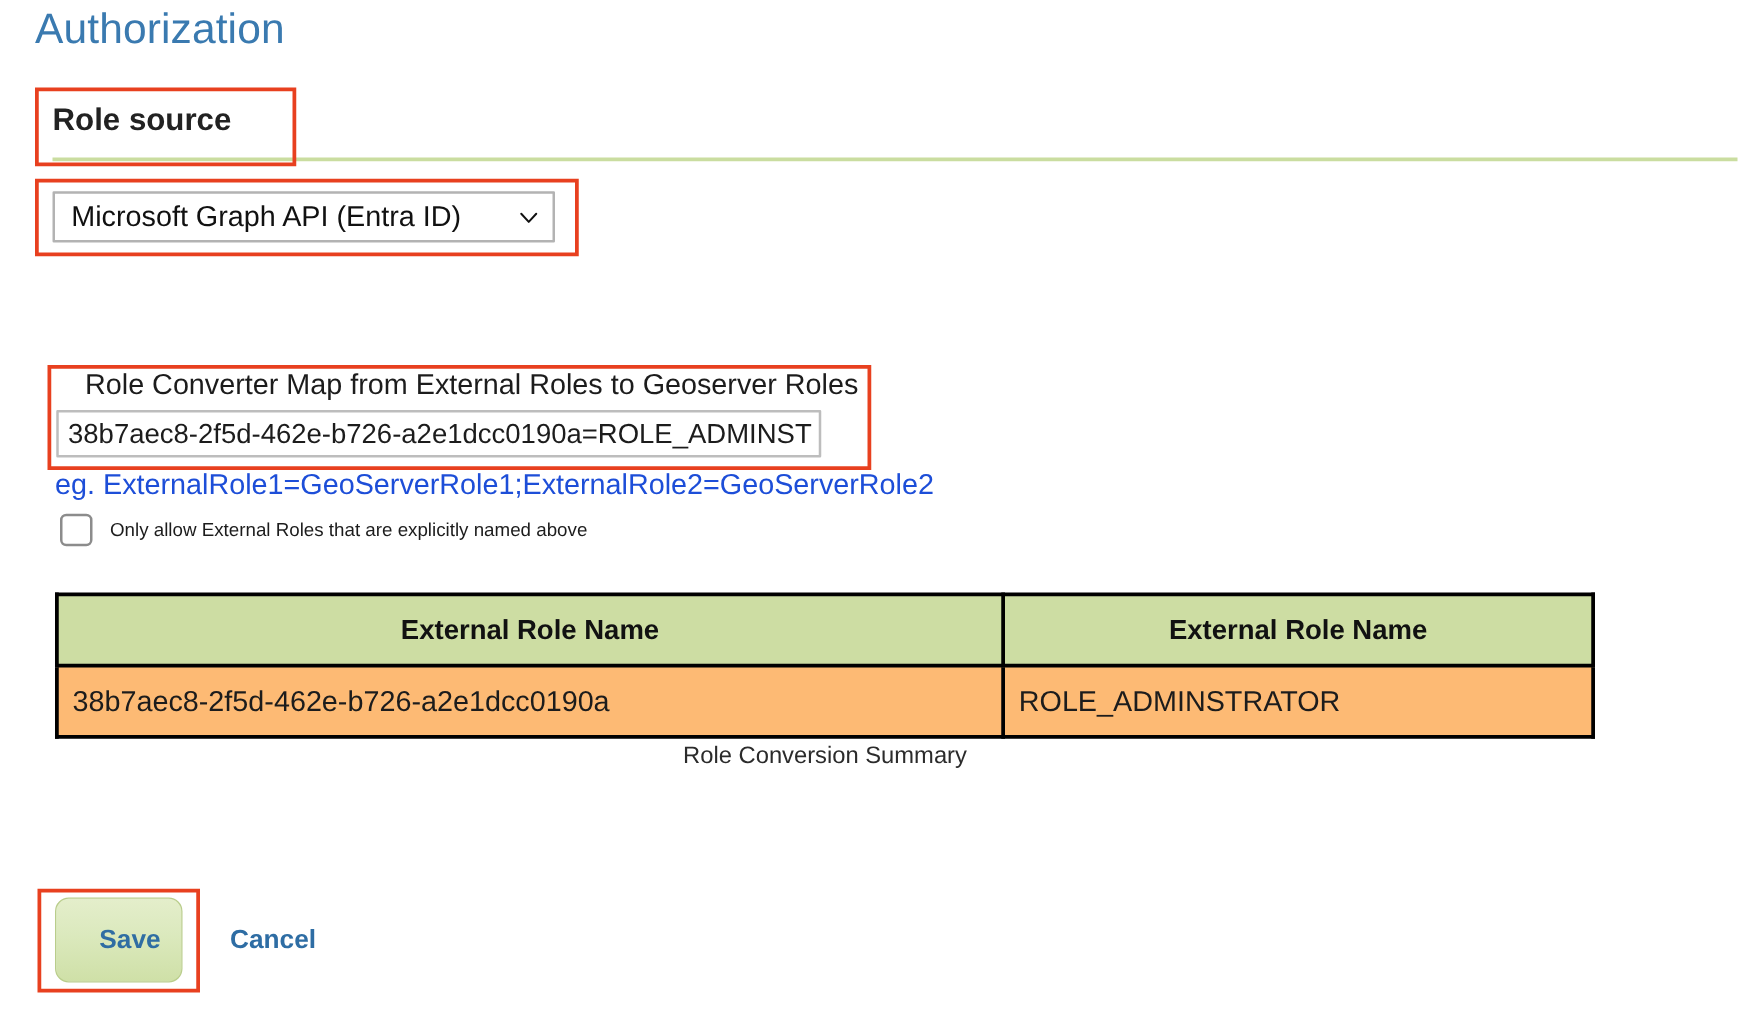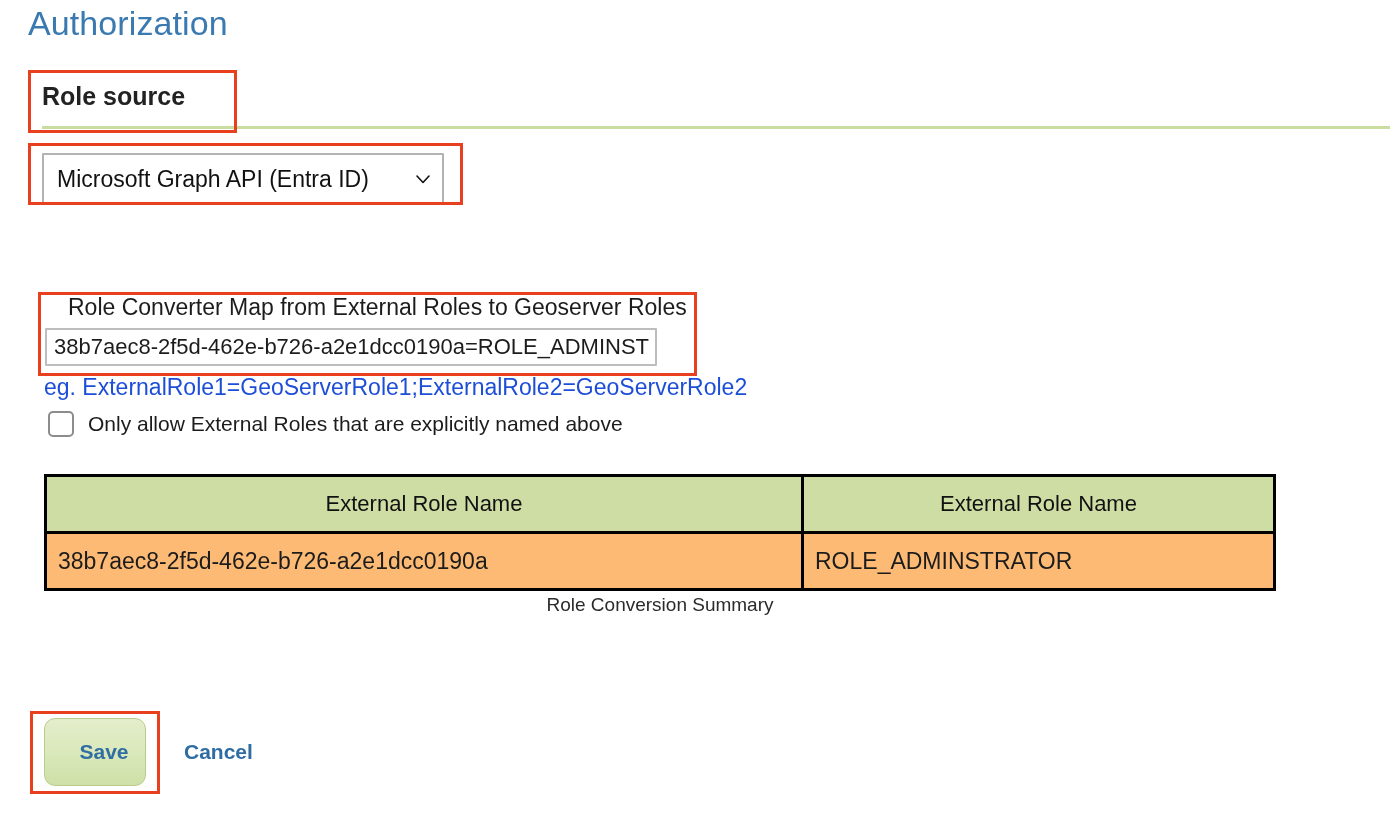--- a/index.html
+++ b/index.html
@@ -46,21 +46,21 @@
     height: 3px;
     background: #cadda0;
   }
 
   
   #role-source-select {
     position: absolute;
     left: 42px;
     top: 153px;
     width: 402px;
-    height: 52px;
+    height: 41px;
     box-sizing: border-box;
     border: 2px solid #b3b3b3;
     background: #ffffff;
     border-radius: 1px;
     display: flex;
     align-items: center;
     padding: 0 10px 0 13px;
   }
   #role-source-select .sel-label {
     font-size: 23px;
@@ -122,21 +122,21 @@
     width: 26px;
     height: 26px;
     box-sizing: border-box;
     border: 2px solid #8c8c8c;
     border-radius: 5px;
     background: #ffffff;
     flex: 0 0 auto;
   }
   #explicit-label {
     margin-left: 14px;
-    font-size: 21px;
+    font-size: 15px;
     color: #1c1c1c;
     white-space: nowrap;
   }
 
   
   #role-table {
     position: absolute;
     left: 44px;
     top: 474px;
     width: 1229px;
@@ -144,21 +144,21 @@
     table-layout: fixed;
   }
   #role-table th,
   #role-table td {
     border: 3px solid #000000;
   }
   #role-table th {
     background: #cddda3;
     height: 52px;
     font-size: 22px;
-    font-weight: normal;
+    font-weight: bold;
     color: #111111;
     text-align: center;
   }
   #role-table td {
     height: 52px;
     font-size: 23px;
     font-weight: 400;
     color: #1c1c1c;
     text-align: left;
     padding-left: 11px;

